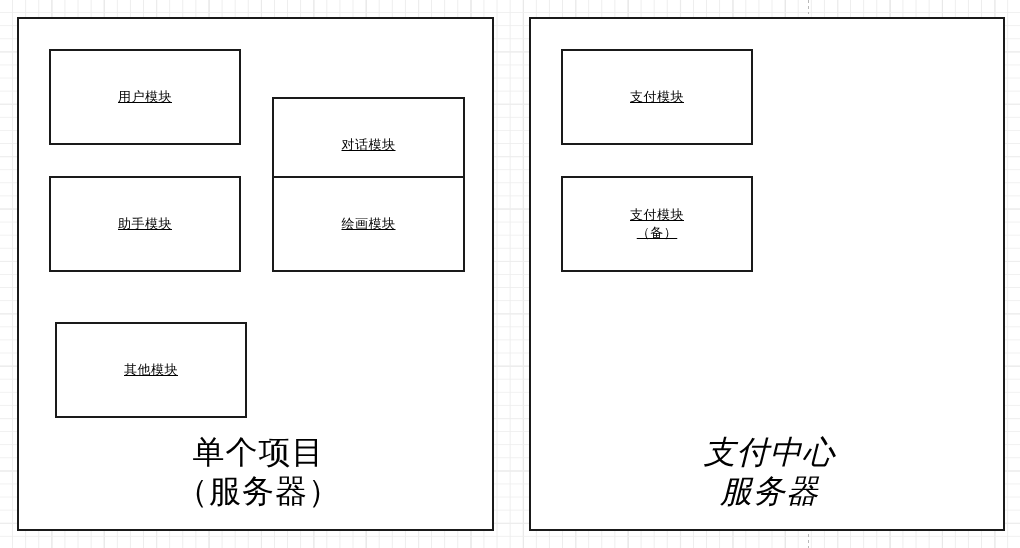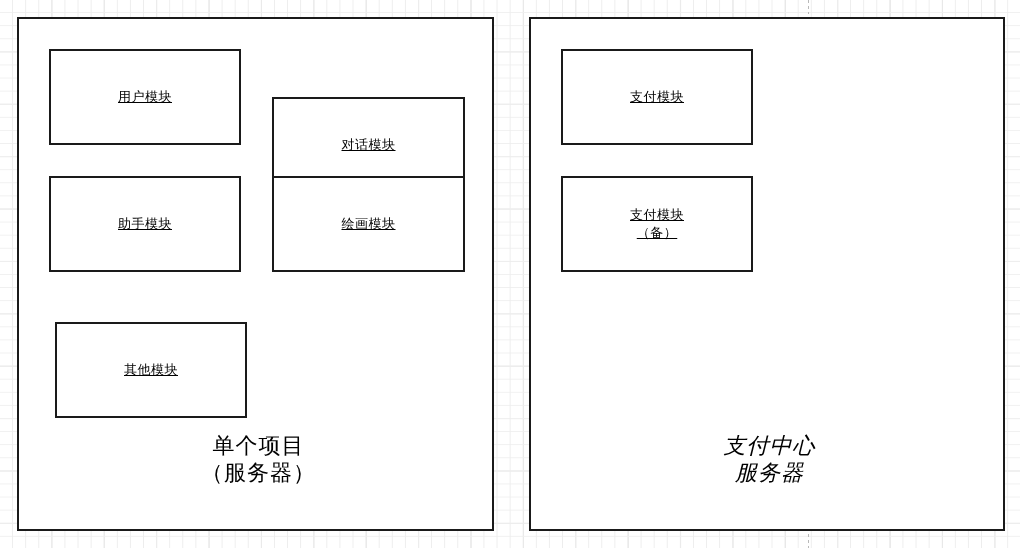--- a/index.html
+++ b/index.html
@@ -56,21 +56,21 @@
     line-height: 1.35;
     letter-spacing: 0.5px;
     color: #000000;
     white-space: pre-line;
     text-decoration: underline;
   }
 
   .panel-label {
     position: absolute;
     text-align: center;
-    font-size: 22px;
+    font-size: 32px;
     line-height: 1.22;
     letter-spacing: 1px;
     color: #000000;
     white-space: pre-line;
   }
 </style>
 </head>
 <body>
 
 <div id="canvas">

